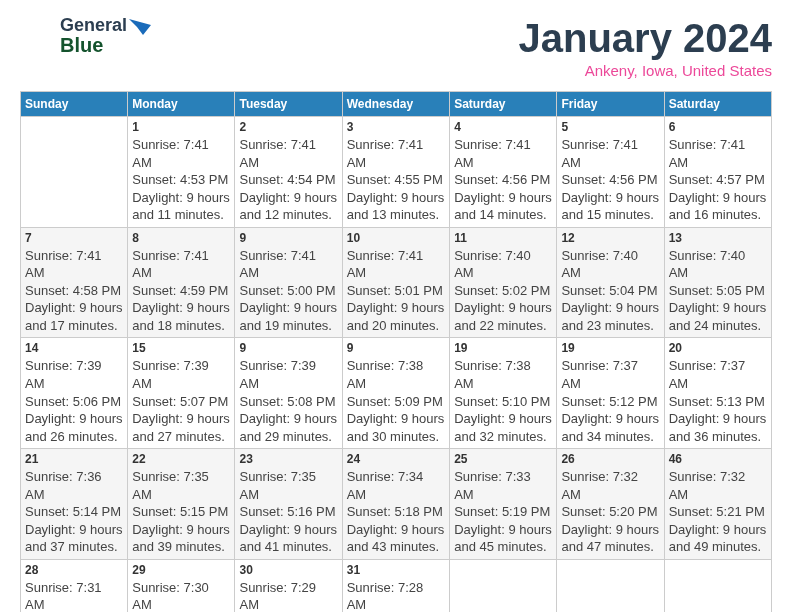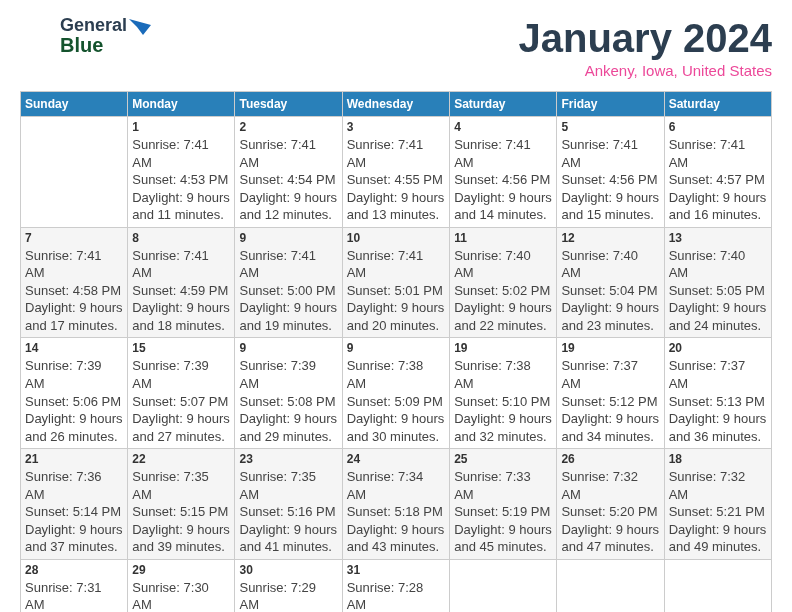--- a/index.html
+++ b/index.html
@@ -232,21 +232,21 @@
           </td>
           <td>
             <span class="day-num">25</span>
             <div class="day-info">Sunrise: 7:33 AM<br>Sunset: 5:19 PM<br>Daylight: 9 hours<br>and 45 minutes.</div>
           </td>
           <td>
             <span class="day-num">26</span>
             <div class="day-info">Sunrise: 7:32 AM<br>Sunset: 5:20 PM<br>Daylight: 9 hours<br>and 47 minutes.</div>
           </td>
           <td>
-            <span class="day-num">18</span>
+            <span class="day-num">46</span>
             <div class="day-info">Sunrise: 7:32 AM<br>Sunset: 5:21 PM<br>Daylight: 9 hours<br>and 49 minutes.</div>
           </td>
         </tr>
         <tr>
           <td>
             <span class="day-num">28</span>
             <div class="day-info">Sunrise: 7:31 AM<br>Sunset: 5:23 PM<br>Daylight: 9 hours<br>and 51 minutes.</div>
           </td>
           <td>
             <span class="day-num">29</span>

